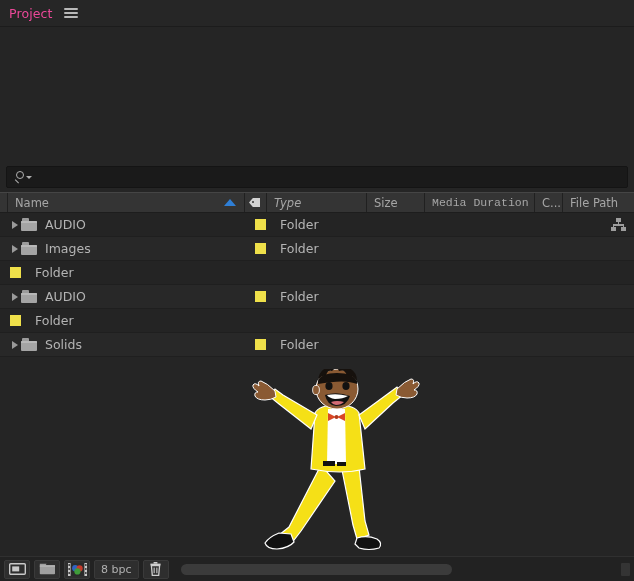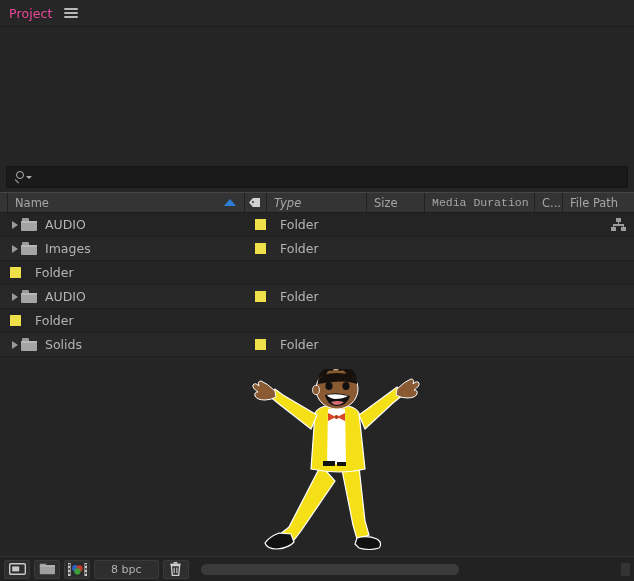--- a/index.html
+++ b/index.html
@@ -337,21 +337,21 @@
   .bpc-btn {
     height: 19px;
     background: #2e2e2e;
     border: 1px solid #3a3a3a;
     border-radius: 2px;
     color: #b0b0b0;
     font-size: 11px;
     display: flex;
     align-items: center;
     justify-content: center;
-    padding: 0 16px;
+    padding: 0 6px;
     cursor: pointer;
     box-sizing: border-box;
   }
   .hscroll-track {
     flex: 1;
     height: 11px;
     margin-left: 8px;
     margin-right: 6px;
     position: relative;
   }

